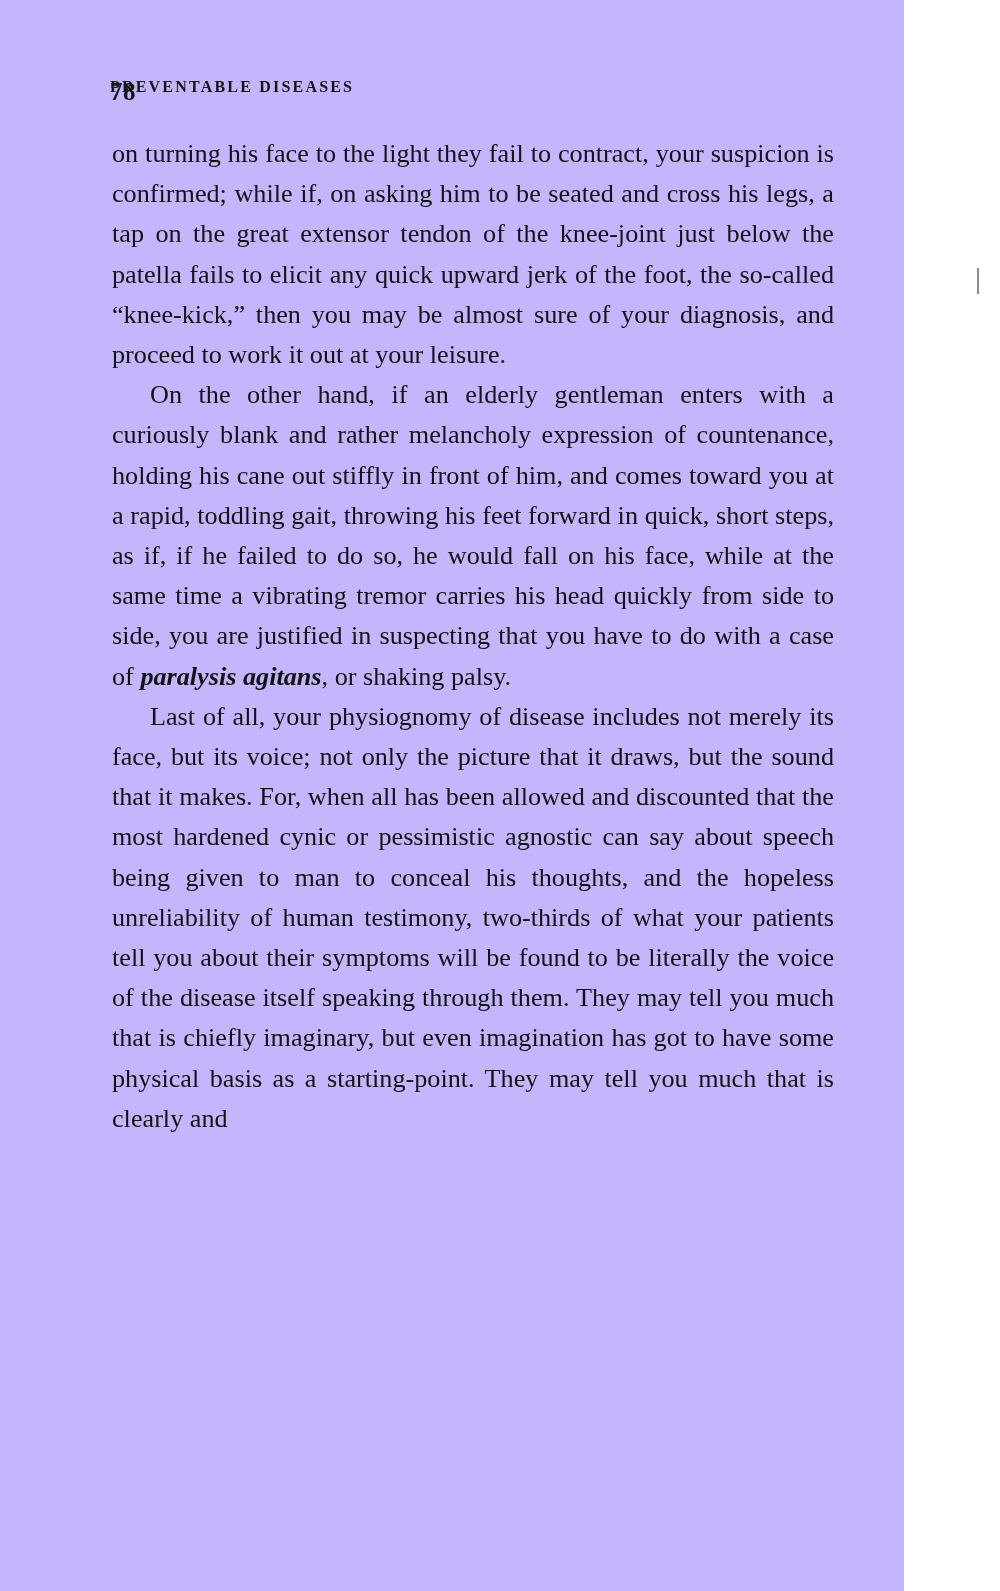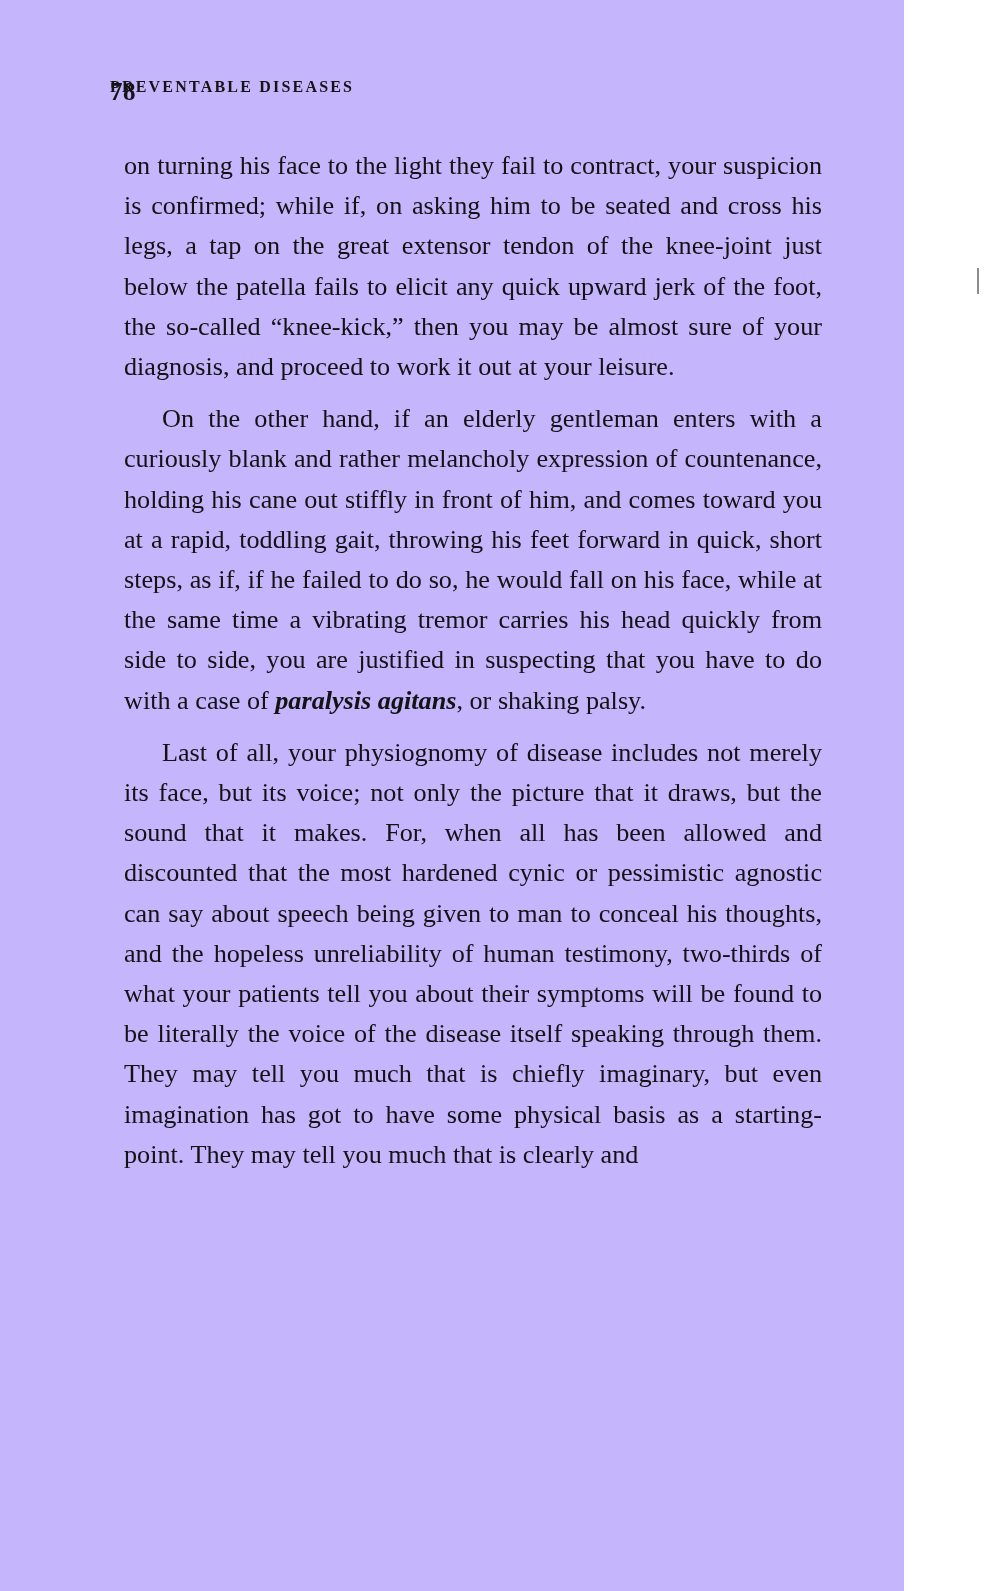--- a/index.html
+++ b/index.html
@@ -55,21 +55,21 @@
     top: 134px;
     left: 112px;
     width: 722px;
     font-size: 26.2px;
     line-height: 40.2px;
     color: #131313;
     text-align: justify;
     text-justify: inter-word;
   }
   .body-text p {
-    margin: 12px;
+    margin: 0;
     text-indent: 38px;
   }
   .body-text p.no-indent {
     text-indent: 0;
   }
   .body-text i {
     font-style: italic;
     font-weight: bold;
   }
   .margin-mark {

